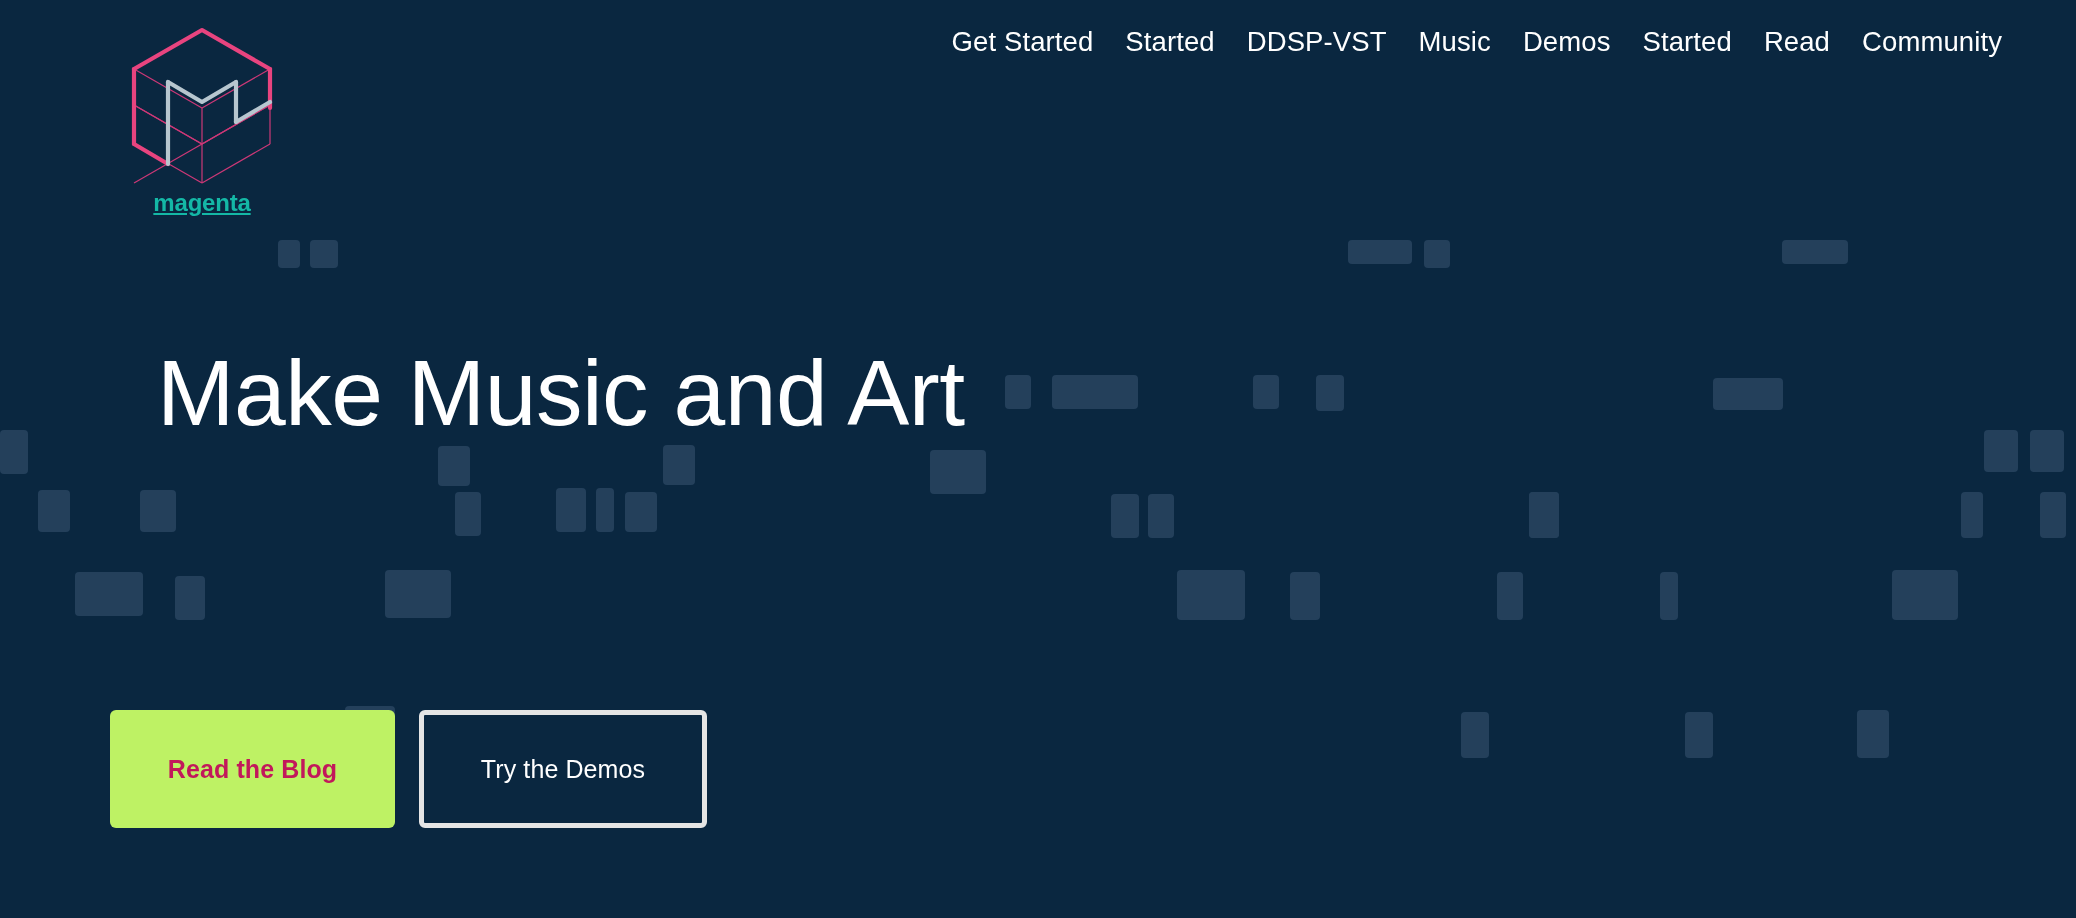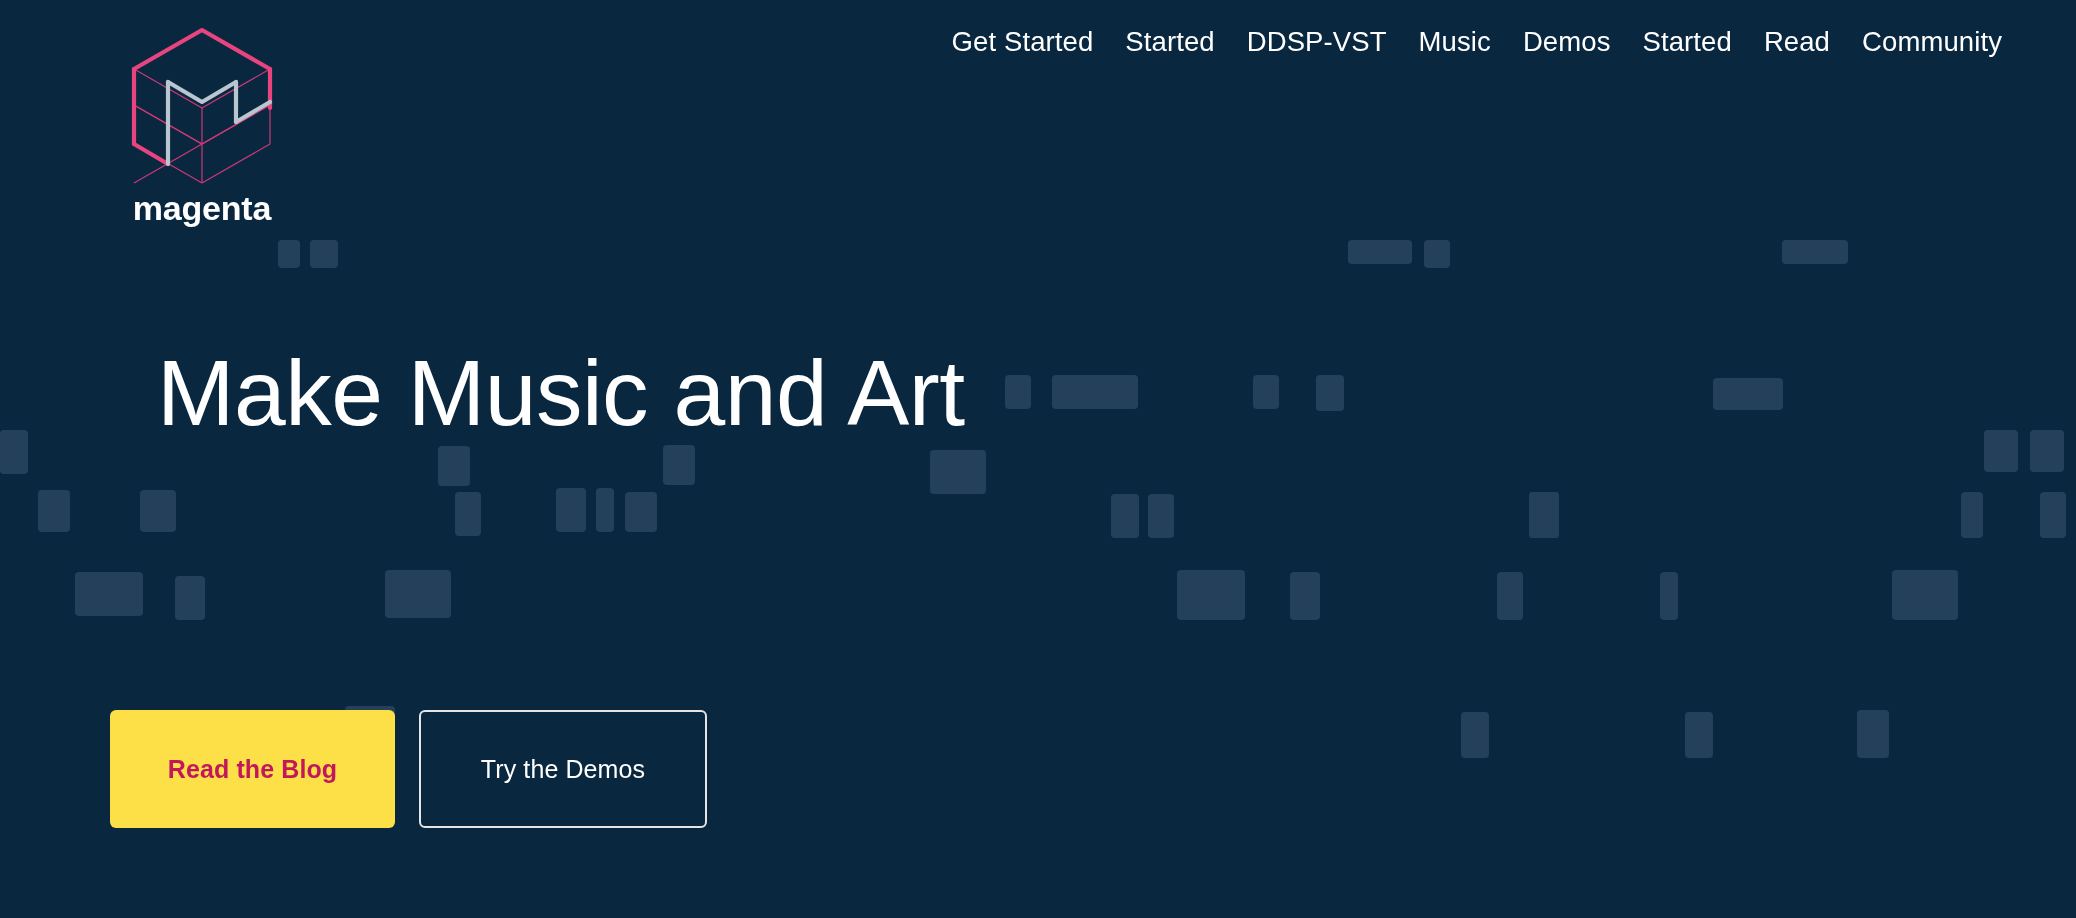--- a/index.html
+++ b/index.html
@@ -50,25 +50,26 @@
     left: 112px;
     top: 24px;
     width: 180px;
     text-align: center;
     text-decoration: none;
   }
   .brand-mark { display:block; width:160px; height:165px; margin:0 auto; }
   .brand-name {
     display:block;
     margin-top: 2px;
-    color:#ffffff;
-    font-size: 34px;
+    color:#14b8a6;
+    font-size: 24px;
     font-weight: 700;
     letter-spacing: -0.2px;
     line-height: 1;
+    text-decoration: underline;
   }
 
   .main-nav {
     position: absolute;
     right: 74px;
     top: 28px;
     display: flex;
     align-items: center;
     gap: 32px;
   }
@@ -113,30 +114,30 @@
     justify-content: center;
     font-size: 25px;
     font-weight: 700;
     text-decoration: none;
     border-radius: 6px;
     height: 118px;
     letter-spacing: 0.1px;
     line-height: 1;
   }
   .btn-primary {
-    background: #fde047;
+    background: #bef264;
     color: #c2185b;
     width: 285px;
     border: none;
   }
   .btn-secondary {
     background: transparent;
     color: #ffffff;
     width: 288px;
-    border: 2px solid #e5e5e5;
+    border: 5px solid #e5e5e5;
     font-weight: 400;
   }
 </style>
 </head>
 <body>
 
 <div id="bg-notes">
     <div class="note" style="left: 278px; top: 240px; width: 22px; height: 28px; background: rgb(36, 64, 91);"></div>
     <div class="note" style="left: 310px; top: 240px; width: 28px; height: 28px; background: rgb(36, 64, 91);"></div>
     <div class="note" style="left: 1348px; top: 240px; width: 64px; height: 24px; background: rgb(36, 64, 91);"></div>

